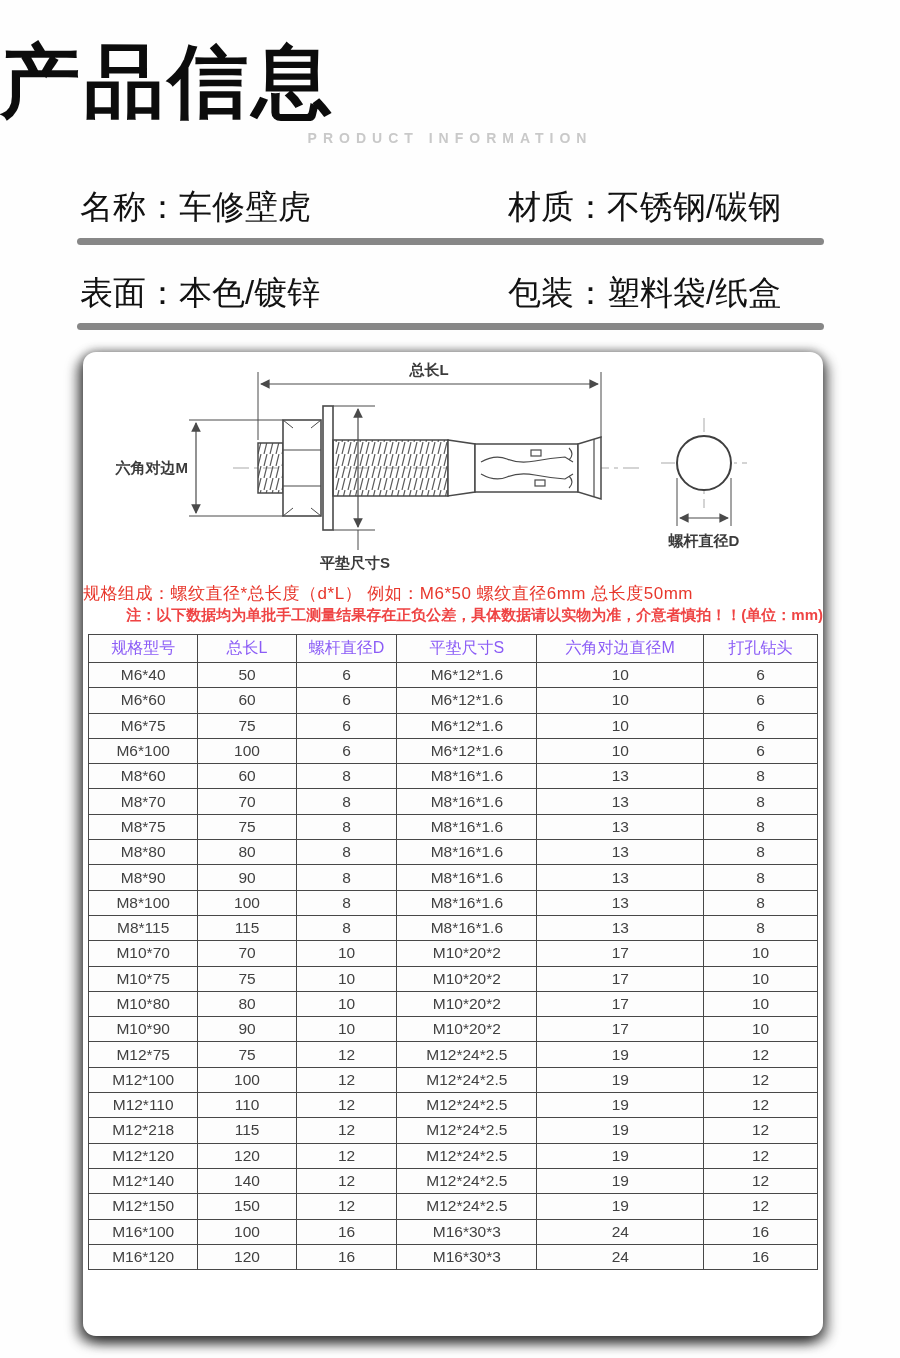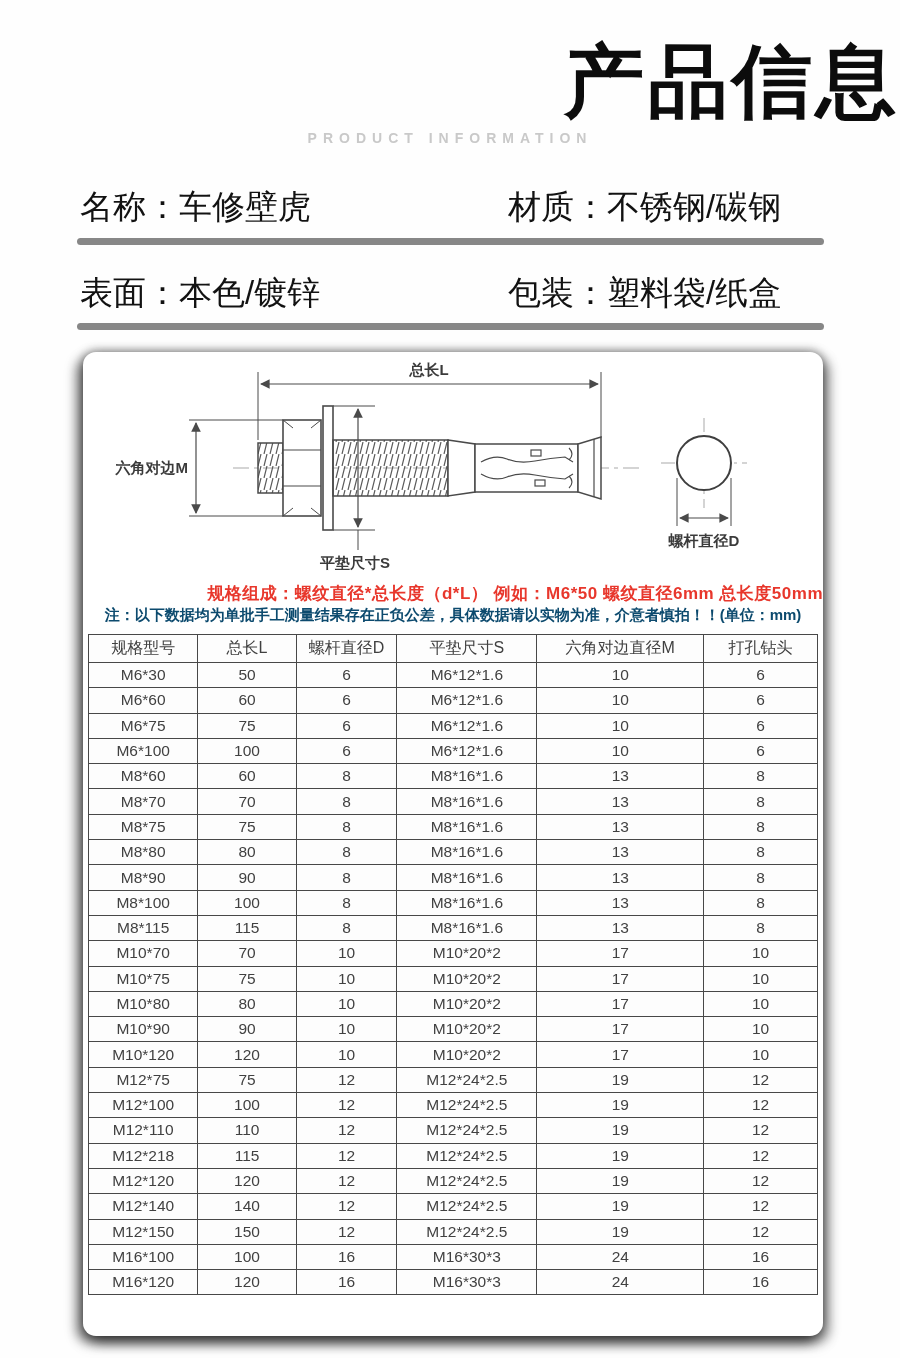--- a/index.html
+++ b/index.html
@@ -4,21 +4,21 @@
 <style>
   * { margin:0; padding:0; box-sizing:border-box; }
   html,body { background:#ffffff; }
   .page {
     position:relative; width:900px; height:1358px; margin:0 auto;
     background:#fefefe; overflow:hidden;
     font-family:"Liberation Sans", sans-serif;
   }
   .title {
     position:absolute; top:34px; left:0; width:100%;
-    text-align:right; font-size:80px; font-weight:900; color:#0c0c0c;
+    text-align:left; font-size:80px; font-weight:900; color:#0c0c0c;
     letter-spacing:4px; line-height:1.2;
   }
   .subtitle {
     position:absolute; top:130px; left:0; width:100%;
     text-align:center; font-size:14px; font-weight:bold;
     color:#c9c9c9; letter-spacing:6px;
   }
   .info-row { position:absolute; left:80px; width:744px; font-size:33px; color:#121212; }
   .info-row.r1 { top:185px; }
   .info-row.r2 { top:271px; }
@@ -35,37 +35,37 @@
   .card {
     position:absolute; top:352px; left:83px; width:740px; height:984px;
     background:#ffffff; border-radius:13px;
     box-shadow: 0 6px 14px rgba(0,0,0,0.55), -7px 6px 12px rgba(0,0,0,0.40),
                 7px 6px 12px rgba(0,0,0,0.30), 0 -3px 8px rgba(0,0,0,0.25);
   }
   .diagram { position:absolute; top:6px; left:0; width:740px; height:224px; }
   .diagram text { font-family:"Liberation Sans", sans-serif; font-size:15px; font-weight:600; fill:#3b3b3b; }
   .spec-red {
     position:absolute; top:230px; left:0; width:100%;
-    text-align:right; font-size:17px; font-weight:bold; color:#e8372c;
+    text-align:left; font-size:17px; font-weight:normal; color:#e8372c;
     letter-spacing:0.5px;
   }
   .spec-note {
     position:absolute; top:254px; left:0; width:100%;
-    text-align:center; font-size:15px; font-weight:bold; color:#0c4a6e;
+    text-align:right; font-size:15px; font-weight:bold; color:#ef4444;
   }
   table.spec {
     position:absolute; top:282px; left:5px; width:730px;
     border-collapse:collapse; table-layout:fixed;
     background:#fdfdfd;
   }
   table.spec th, table.spec td {
     border:1.5px solid #484848; text-align:center; vertical-align:middle;
     color:#414141; font-weight:normal;
   }
-  table.spec th { height:28px; font-size:16px; color:#404040; }
+  table.spec th { height:28px; font-size:16px; color:#8b5cf6; }
   table.spec td { height:25.3px; font-size:15.5px; }
 </style>
 </head>
 <body>
 
 <div class="page">
 
   <div class="title">产品信息</div>
   <div class="subtitle">PRODUCT INFORMATION</div>
 
@@ -161,21 +161,21 @@
             <th>规格型号</th>
             <th>总长L</th>
             <th>螺杆直径D</th>
             <th>平垫尺寸S</th>
             <th>六角对边直径M</th>
             <th>打孔钻头</th>
           </tr>
       </thead>
       <tbody>
           <tr>
-            <td>M6*30</td>
+            <td>M6*40</td>
             <td>50</td>
             <td>6</td>
             <td>M6*12*1.6</td>
             <td>10</td>
             <td>6</td>
           </tr>
           <tr>
             <td>M6*60</td>
             <td>60</td>
             <td>6</td>
@@ -275,28 +275,20 @@
             <td>M10*80</td>
             <td>80</td>
             <td>10</td>
             <td>M10*20*2</td>
             <td>17</td>
             <td>10</td>
           </tr>
           <tr>
             <td>M10*90</td>
             <td>90</td>
-            <td>10</td>
-            <td>M10*20*2</td>
-            <td>17</td>
-            <td>10</td>
-          </tr>
-          <tr>
-            <td>M10*120</td>
-            <td>120</td>
             <td>10</td>
             <td>M10*20*2</td>
             <td>17</td>
             <td>10</td>
           </tr>
           <tr>
             <td>M12*75</td>
             <td>75</td>
             <td>12</td>
             <td>M12*24*2.5</td>

